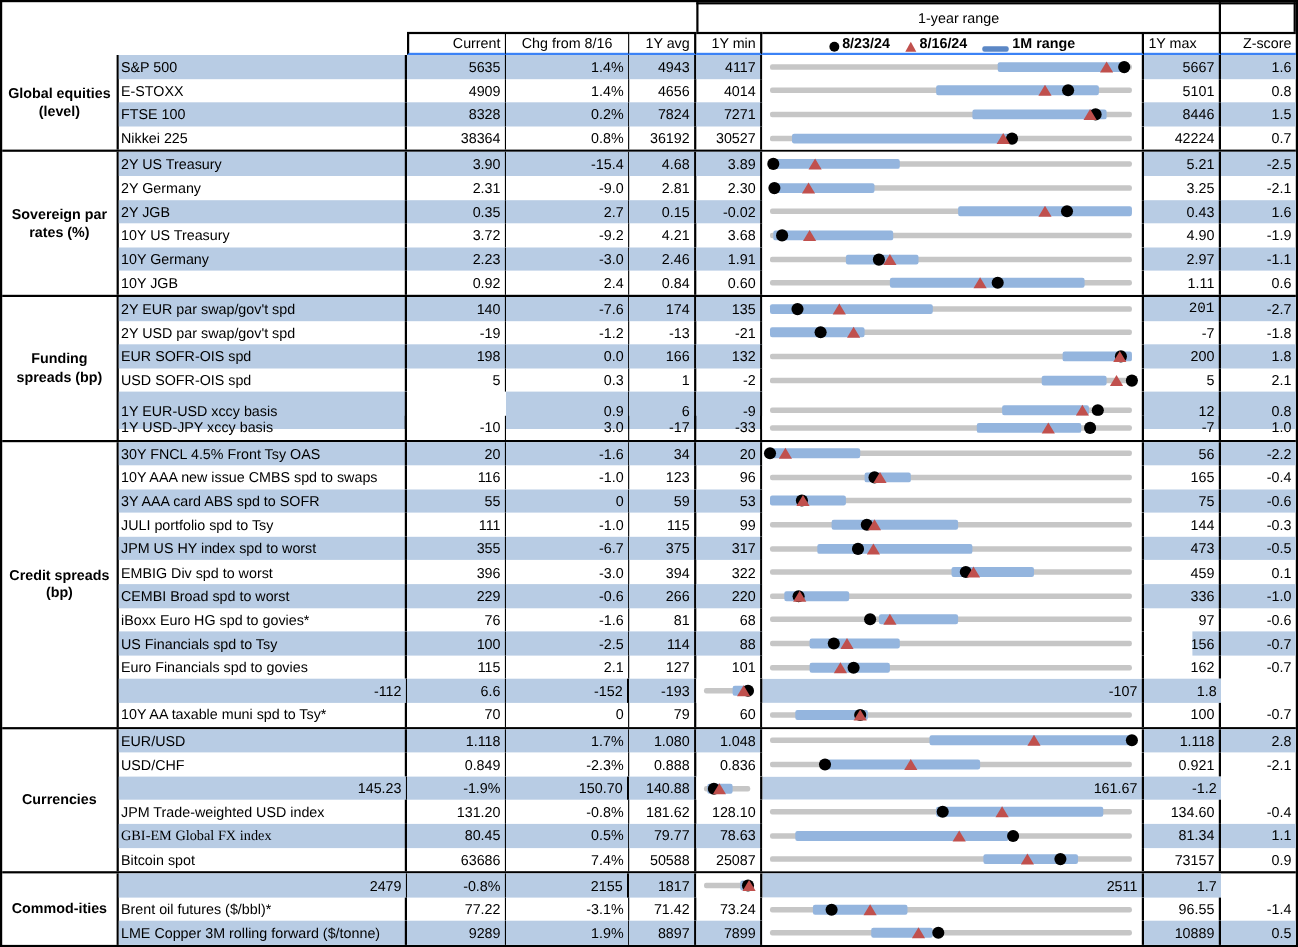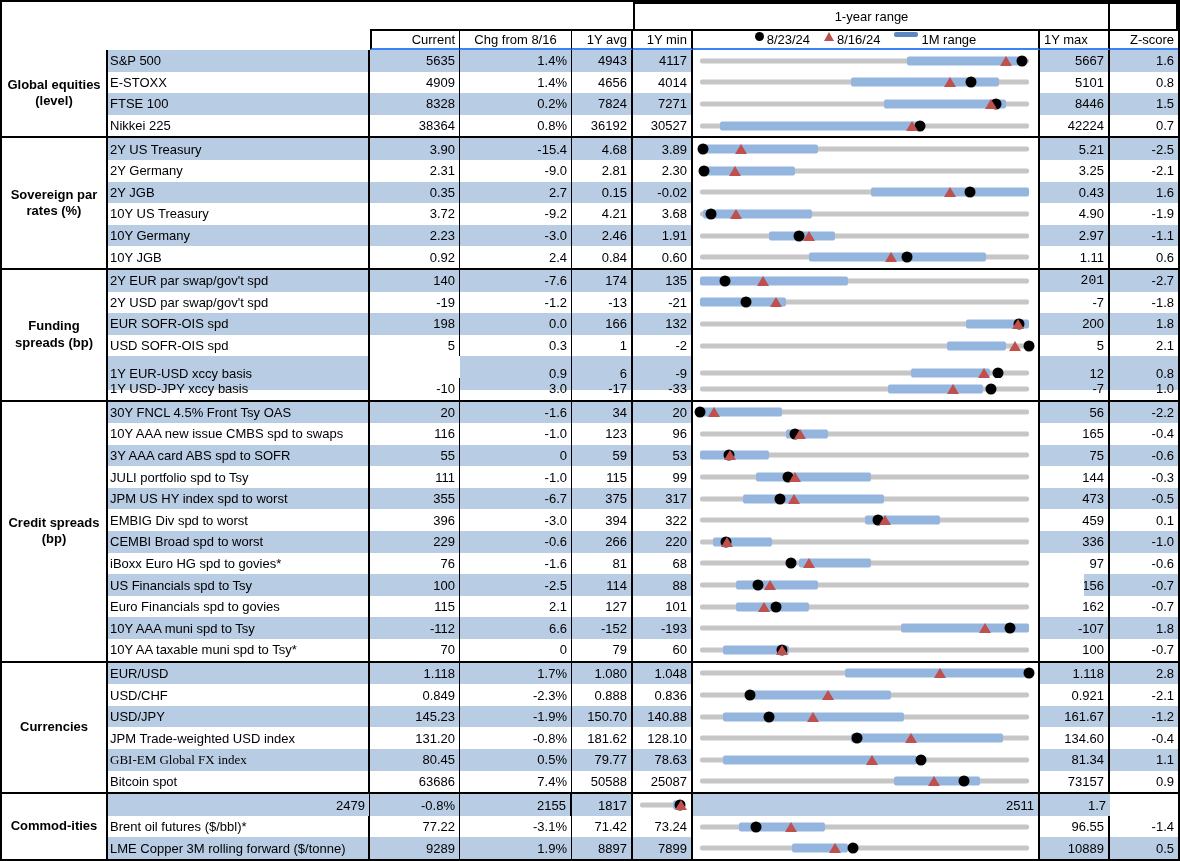--- a/index.html
+++ b/index.html
@@ -19,21 +19,21 @@
   .hdr2-spacer{width:368px;}
   .hcell{box-sizing:border-box;border-top:2px solid #000;border-bottom:2px solid #3b82f6;
     display:flex;align-items:center;padding:0 4px;white-space:nowrap;}
   .h-current{width:90px;border-left:2px solid #000;border-right:1px solid #000;justify-content:flex-end;}
   .h-chg{width:112px;border-right:1px solid #000;justify-content:center;}
   .h-avg{width:61px;border-right:2px solid #000;justify-content:flex-end;}
   .h-min{width:60px;border-right:2px solid #000;justify-content:flex-end;}
   .h-legend{width:347px;border-right:2px solid #000;justify-content:center;gap:14px;}
   .h-max{width:70px;border-right:2px solid #000;justify-content:flex-start;}
   .h-z{width:68px;justify-content:flex-end;}
-  .legend-item{display:flex;align-items:flex-start;gap:3px;}
+  .legend-item{display:flex;align-items:flex-end;gap:3px;font-weight:bold;}
   .sw-dot{width:9px;height:9px;border-radius:50%;background:#000;display:inline-block;}
   .sw-tri{width:0;height:0;border-left:5px solid transparent;border-right:5px solid transparent;
     border-bottom:9px solid #c0504d;display:inline-block;}
   .sw-bar{width:24px;height:5px;border-radius:2px;background:#5b87c5;display:inline-block;}
   
   .tbody{display:flex;flex-direction:column;height:809px;}
   .section{display:flex;border-bottom:2px solid #000;box-sizing:border-box;min-height:0;}
   .section:last-child{border-bottom:none;}
   .sec-label{width:106px;box-sizing:border-box;border-right:2px solid #000;
     display:flex;align-items:center;justify-content:center;text-align:center;
@@ -548,21 +548,20 @@
                 <div class="track" style="background: rgb(198, 198, 198);"></div>
                 <div class="mbar" style="background: rgb(148, 181, 222); left: 11%; width: 22%;"></div>
                 <div class="dot" style="background: rgb(0, 0, 0); left: 23%;"></div>
                 <div class="tri" style="border-bottom: 10px solid rgb(192, 80, 77); left: 19.5%;"></div>
               </div>
             </div>
             <div class="cell c-max">162</div>
             <div class="cell c-z">-0.7</div>
           </div>
           <div class="row band">
-            <div class="cell c-label" style="background: rgb(184, 204, 228);">10Y AAA muni spd to Tsy</div>
             <div class="cell c-current" style="background: rgb(184, 204, 228);">-112</div>
             <div class="cell c-chg" style="background: rgb(184, 204, 228);">6.6</div>
             <div class="cell c-avg" style="background: rgb(184, 204, 228);">-152</div>
             <div class="cell c-min" style="background: rgb(184, 204, 228);">-193</div>
             <div class="cell c-chart">
               <div class="plot">
                 <div class="track" style="background: rgb(198, 198, 198);"></div>
                 <div class="mbar" style="background: rgb(148, 181, 222); left: 61%; width: 39%;"></div>
                 <div class="dot" style="background: rgb(0, 0, 0); left: 94.2%;"></div>
                 <div class="tri" style="border-bottom: 10px solid rgb(192, 80, 77); left: 86.5%;"></div>
@@ -621,21 +620,20 @@
                 <div class="track" style="background: rgb(198, 198, 198);"></div>
                 <div class="mbar" style="background: rgb(148, 181, 222); left: 14%; width: 44%;"></div>
                 <div class="dot" style="background: rgb(0, 0, 0); left: 15.3%;"></div>
                 <div class="tri" style="border-bottom: 10px solid rgb(192, 80, 77); left: 38.8%;"></div>
               </div>
             </div>
             <div class="cell c-max">0.921</div>
             <div class="cell c-z">-2.1</div>
           </div>
           <div class="row band">
-            <div class="cell c-label" style="background: rgb(184, 204, 228);">USD/JPY</div>
             <div class="cell c-current" style="background: rgb(184, 204, 228);">145.23</div>
             <div class="cell c-chg" style="background: rgb(184, 204, 228);">-1.9%</div>
             <div class="cell c-avg" style="background: rgb(184, 204, 228);">150.70</div>
             <div class="cell c-min" style="background: rgb(184, 204, 228);">140.88</div>
             <div class="cell c-chart">
               <div class="plot">
                 <div class="track" style="background: rgb(198, 198, 198);"></div>
                 <div class="mbar" style="background: rgb(148, 181, 222); left: 7%; width: 55%;"></div>
                 <div class="dot" style="background: rgb(0, 0, 0); left: 20.9%;"></div>
                 <div class="tri" style="border-bottom: 10px solid rgb(192, 80, 77); left: 34.4%;"></div>

